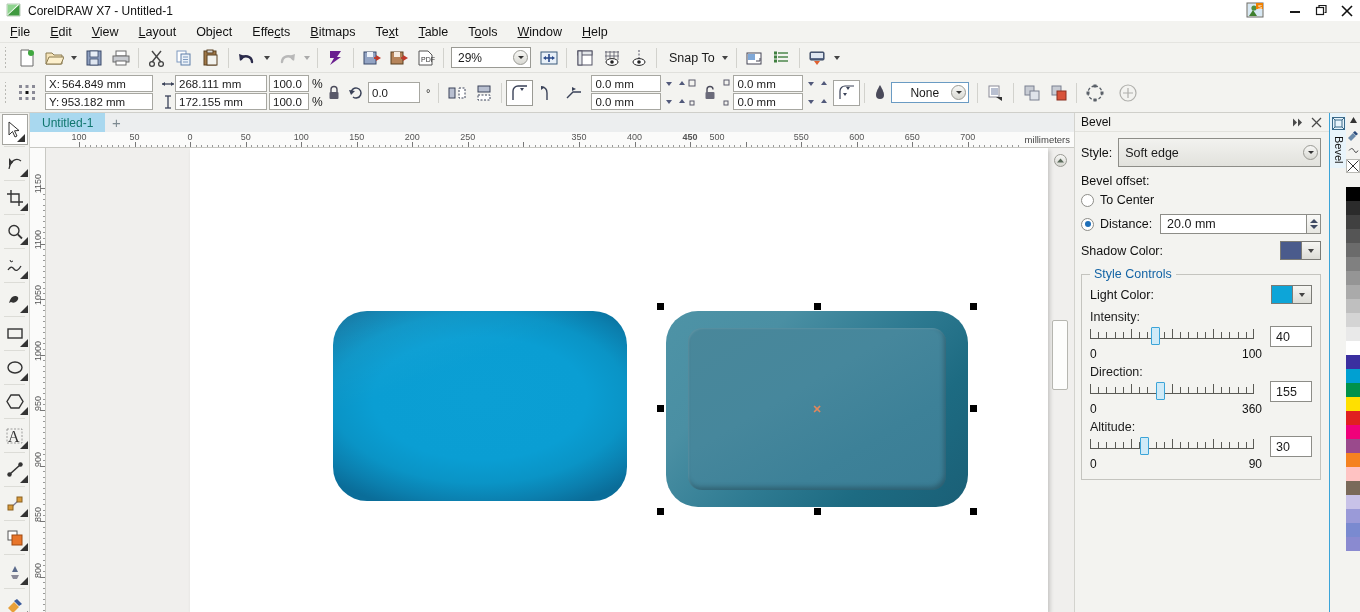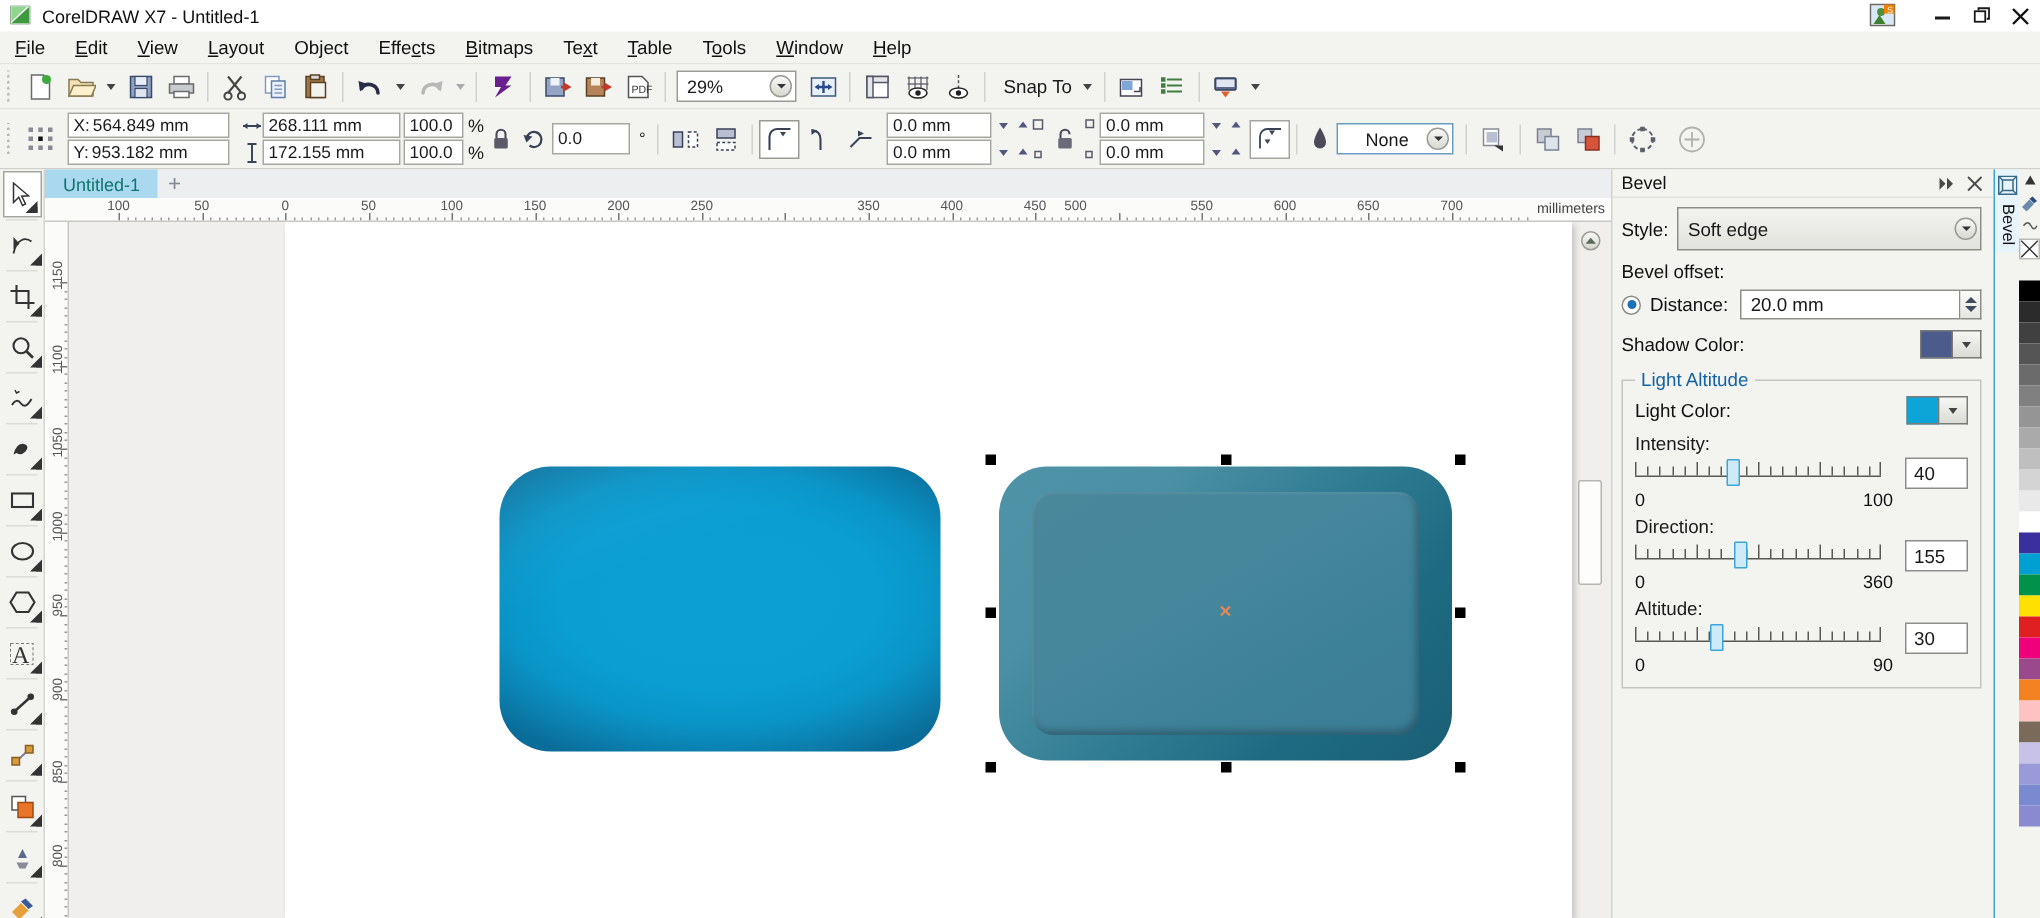--- a/index.html
+++ b/index.html
@@ -1062,21 +1062,21 @@
       <span class="rtick" style="left: 604.5px; height: 5px;"></span>
       <span class="rtick" style="left: 610.055px; height: 2px; background: rgb(153, 153, 153);"></span>
       <span class="rtick" style="left: 615.61px; height: 2px; background: rgb(153, 153, 153);"></span>
       <span class="rtick" style="left: 621.165px; height: 2px; background: rgb(153, 153, 153);"></span>
       <span class="rtick" style="left: 626.72px; height: 2px; background: rgb(153, 153, 153);"></span>
       <span class="rtick" style="left: 632.275px; height: 2px; background: rgb(153, 153, 153);"></span>
       <span class="rtick" style="left: 637.83px; height: 2px; background: rgb(153, 153, 153);"></span>
       <span class="rtick" style="left: 643.385px; height: 2px; background: rgb(153, 153, 153);"></span>
       <span class="rtick" style="left: 648.94px; height: 2px; background: rgb(153, 153, 153);"></span>
       <span class="rtick" style="left: 654.495px; height: 2px; background: rgb(153, 153, 153);"></span>
-      <span class="rlabel" style="left: 660.05px;">450</span>
+      <span class="rlabel" style="left: 660.05px; font-weight: bold;">450</span>
       <span class="rtick" style="left: 660.05px; height: 5px;"></span>
       <span class="rtick" style="left: 665.605px; height: 2px; background: rgb(153, 153, 153);"></span>
       <span class="rtick" style="left: 671.16px; height: 2px; background: rgb(153, 153, 153);"></span>
       <span class="rtick" style="left: 676.715px; height: 2px; background: rgb(153, 153, 153);"></span>
       <span class="rtick" style="left: 682.27px; height: 2px; background: rgb(153, 153, 153);"></span>
       <span class="rtick" style="left: 687.825px; height: 2px; background: rgb(153, 153, 153);"></span>
       <span class="rtick" style="left: 693.38px; height: 2px; background: rgb(153, 153, 153);"></span>
       <span class="rtick" style="left: 698.935px; height: 2px; background: rgb(153, 153, 153);"></span>
       <span class="rtick" style="left: 704.49px; height: 2px; background: rgb(153, 153, 153);"></span>
       <span class="rtick" style="left: 710.045px; height: 2px; background: rgb(153, 153, 153);"></span>
@@ -1280,20 +1280,24 @@
           <span class="dropcircle">
               <span class="caret"></span>
             </span>
         </span>
       </div>
 
       <div style="margin-bottom:5px">
         <span class="lbl">Bevel offset:</span>
       </div>
 
+      <div class="radio-row">
+        <span class="radio"></span>
+        <span class="lbl">To Center</span>
+      </div>
 
       <div class="radio-row">
         <span class="radio on"></span>
         <span class="lbl">Distance:</span>
         <span class="textbox" style="flex:1;margin-left:8px">
           <span>20.0 mm</span>
         </span>
         <span class="spin">
             <i class="up"></i>
             <i class="dn"></i>
@@ -1304,21 +1308,21 @@
         <span class="lbl">Shadow Color:</span>
         <span class="colorwrap">
           <span class="colorswatch" id="shadow-swatch" style="background: rgb(74, 91, 140);"></span>
           <span class="colordrop">
               <span class="caret"></span>
             </span>
         </span>
       </div>
 
       <fieldset class="group">
-        <legend>Light Altitude</legend>
+        <legend>Style Controls</legend>
 
         <div class="row" style="margin-bottom:6px">
           <span class="lbl">Light Color:</span>
           <span class="colorwrap">
             <span class="colorswatch" id="light-swatch" style="background: rgb(13, 165, 216);"></span>
             <span class="colordrop">
                 <span class="caret"></span>
               </span>
           </span>
         </div>

